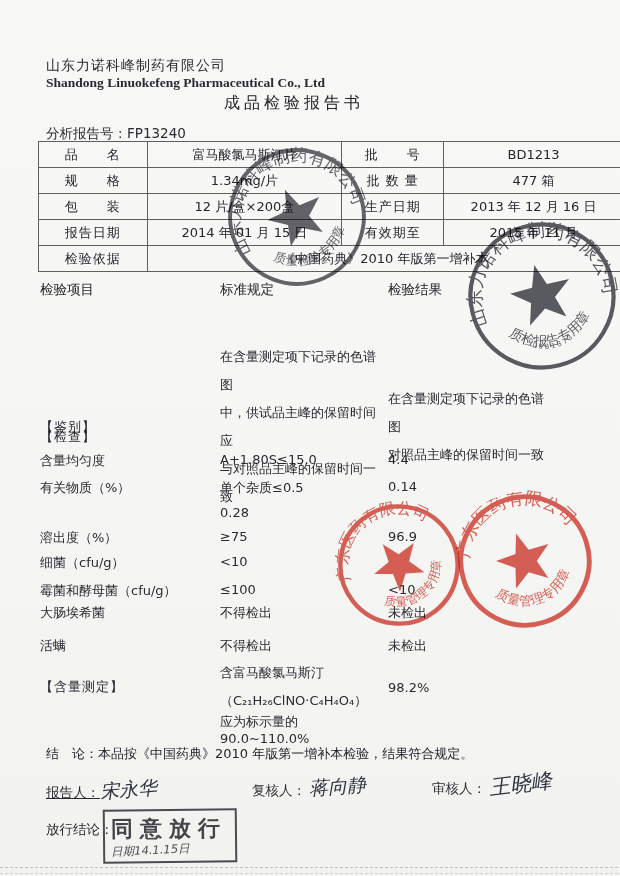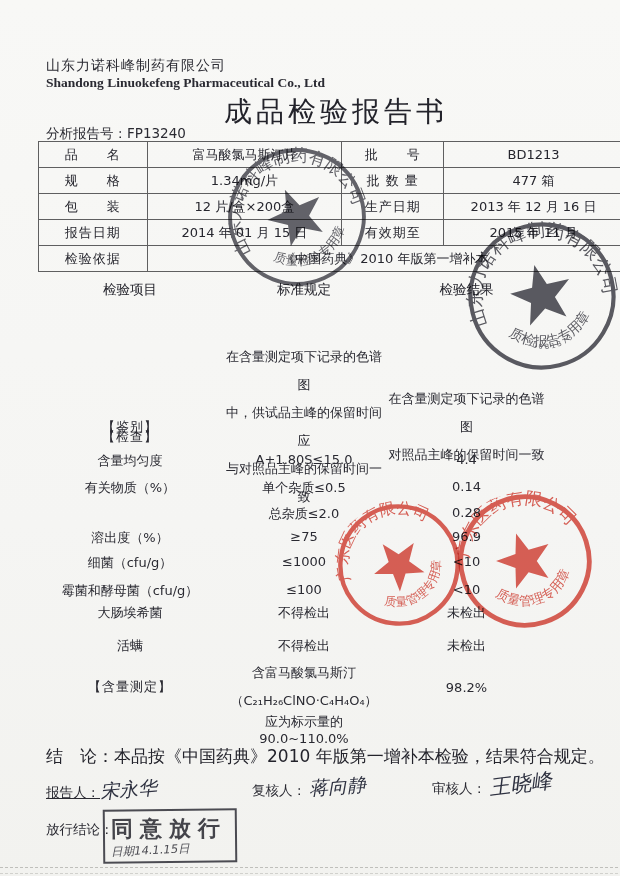--- a/index.html
+++ b/index.html
@@ -4,34 +4,34 @@
 <style>
   html,body{margin:0;padding:0;background:#d8d8d6;}
   .paper{
     position:relative; width:620px; height:876px; margin:0 auto;
     background:linear-gradient(180deg,#f8f8f6 0%,#f5f5f3 60%,#f2f2ef 100%);
     font-family:"DejaVu Sans",sans-serif; color:#2a2a32; overflow:hidden;padding-left:38px;
   }
   .abs{position:absolute;}
   .company-cn{left:46px; top:57px; font-size:14px; letter-spacing:1px;}
   .company-en{left:46px; top:75px; font-size:13.5px; font-weight:bold; font-family:"Liberation Serif",serif;}
-  .doc-title{left:224px; top:93px; font-size:28px; letter-spacing:4px; color:#23232b;}
+  .doc-title{left:224px; top:93px; font-size:16px; letter-spacing:4px; color:#23232b;}
   .report-no{left:46px; top:125px; font-size:13.5px;}
   table.info{
     position:absolute; left:38px; top:141px; width:586px;
     border-collapse:collapse; font-size:13px; color:#26262e;
   }
   table.info td{border:1px solid #5f5f60; height:25px; text-align:center; padding:0 2px;}
   td.lb{letter-spacing:1px;}
   .row3{position:absolute; left:40px; width:505px; display:grid; grid-template-columns:180px 168px 157px; font-size:13px;}
-  .row3 .c{text-align:center;}
+  .row3 .c{}
   .sec-head{font-size:13.5px; color:#23232b;}
   .ml{line-height:28px;}
   .bracket{letter-spacing:1px;}
-  .conclusion{left:46px; top:745px; font-size:17px; color:#23232b;}
+  .conclusion{left:46px; top:745px; font-size:13px; color:#23232b;}
   .sig-label{font-size:13.5px;}
   .hand{font-size:19px; color:#2e3140; font-style:italic; white-space:nowrap;}
   .stamp{position:absolute; mix-blend-mode:multiply;}
   .stamp text{font-family:"DejaVu Sans",sans-serif;}
   .release-box{
     position:absolute; left:103px; top:809px; width:130px; height:50px;
     border:2.5px solid #3b3b44; transform:rotate(-0.6deg);
     color:#33333b; mix-blend-mode:multiply; opacity:.9;
   }
   .release-text{margin:3px 0 0 6px; font-size:22px; letter-spacing:7px; font-weight:bold;}
@@ -124,31 +124,29 @@
     <div class="c">A+1.80S≤15.0</div>
     <div class="c">4.4</div>
   </div>
   <div class="row3" style="top:479px;">
     <div class="c">有关物质（%）</div>
     <div class="c">单个杂质≤0.5</div>
     <div class="c">0.14</div>
   </div>
   <div class="row3" style="top:505px;">
     <div class="c"></div>
-    <div class="c">总杂质≤2.0</div>
     <div class="c">0.28</div>
   </div>
   <div class="row3" style="top:529px;">
     <div class="c">溶出度（%）</div>
     <div class="c">≥75</div>
     <div class="c">96.9</div>
   </div>
   <div class="row3" style="top:554px;">
     <div class="c">细菌（cfu/g）</div>
-    <div class="c">≤1000</div>
     <div class="c">&lt;10</div>
   </div>
   <div class="row3" style="top:582px;">
     <div class="c">霉菌和酵母菌（cfu/g）</div>
     <div class="c">≤100</div>
     <div class="c">&lt;10</div>
   </div>
   <div class="row3" style="top:604px;">
     <div class="c">大肠埃希菌</div>
     <div class="c">不得检出</div>

